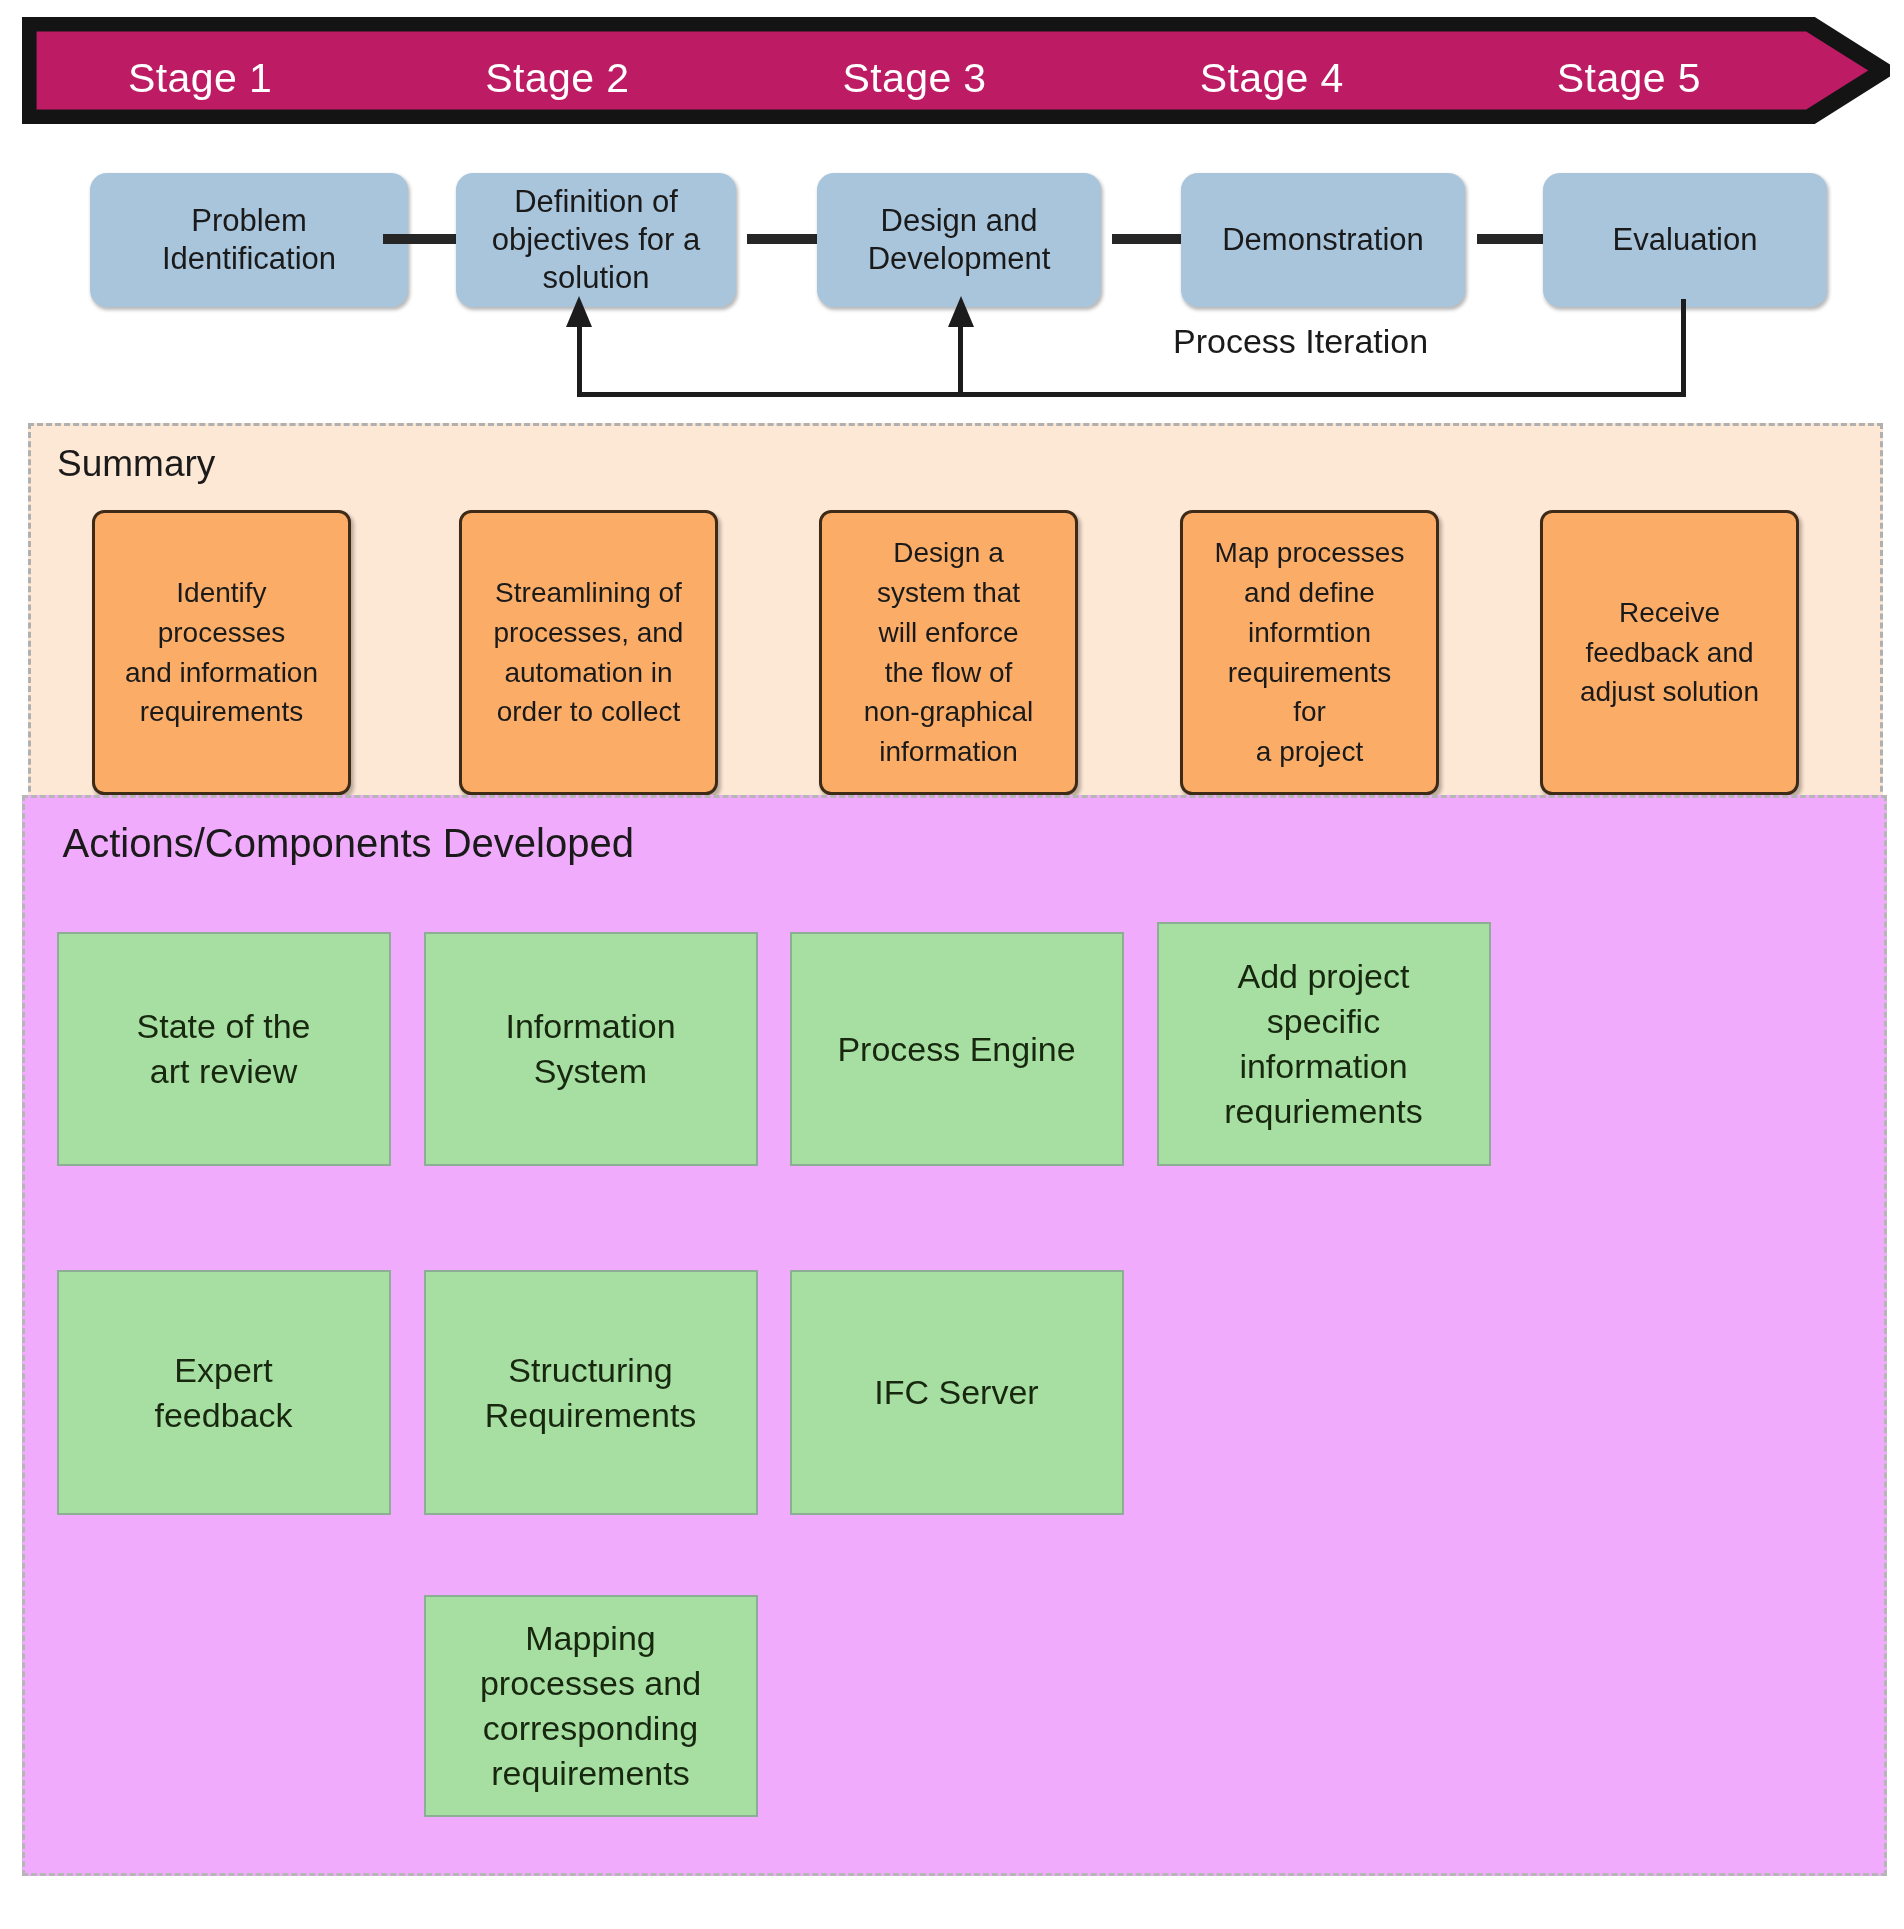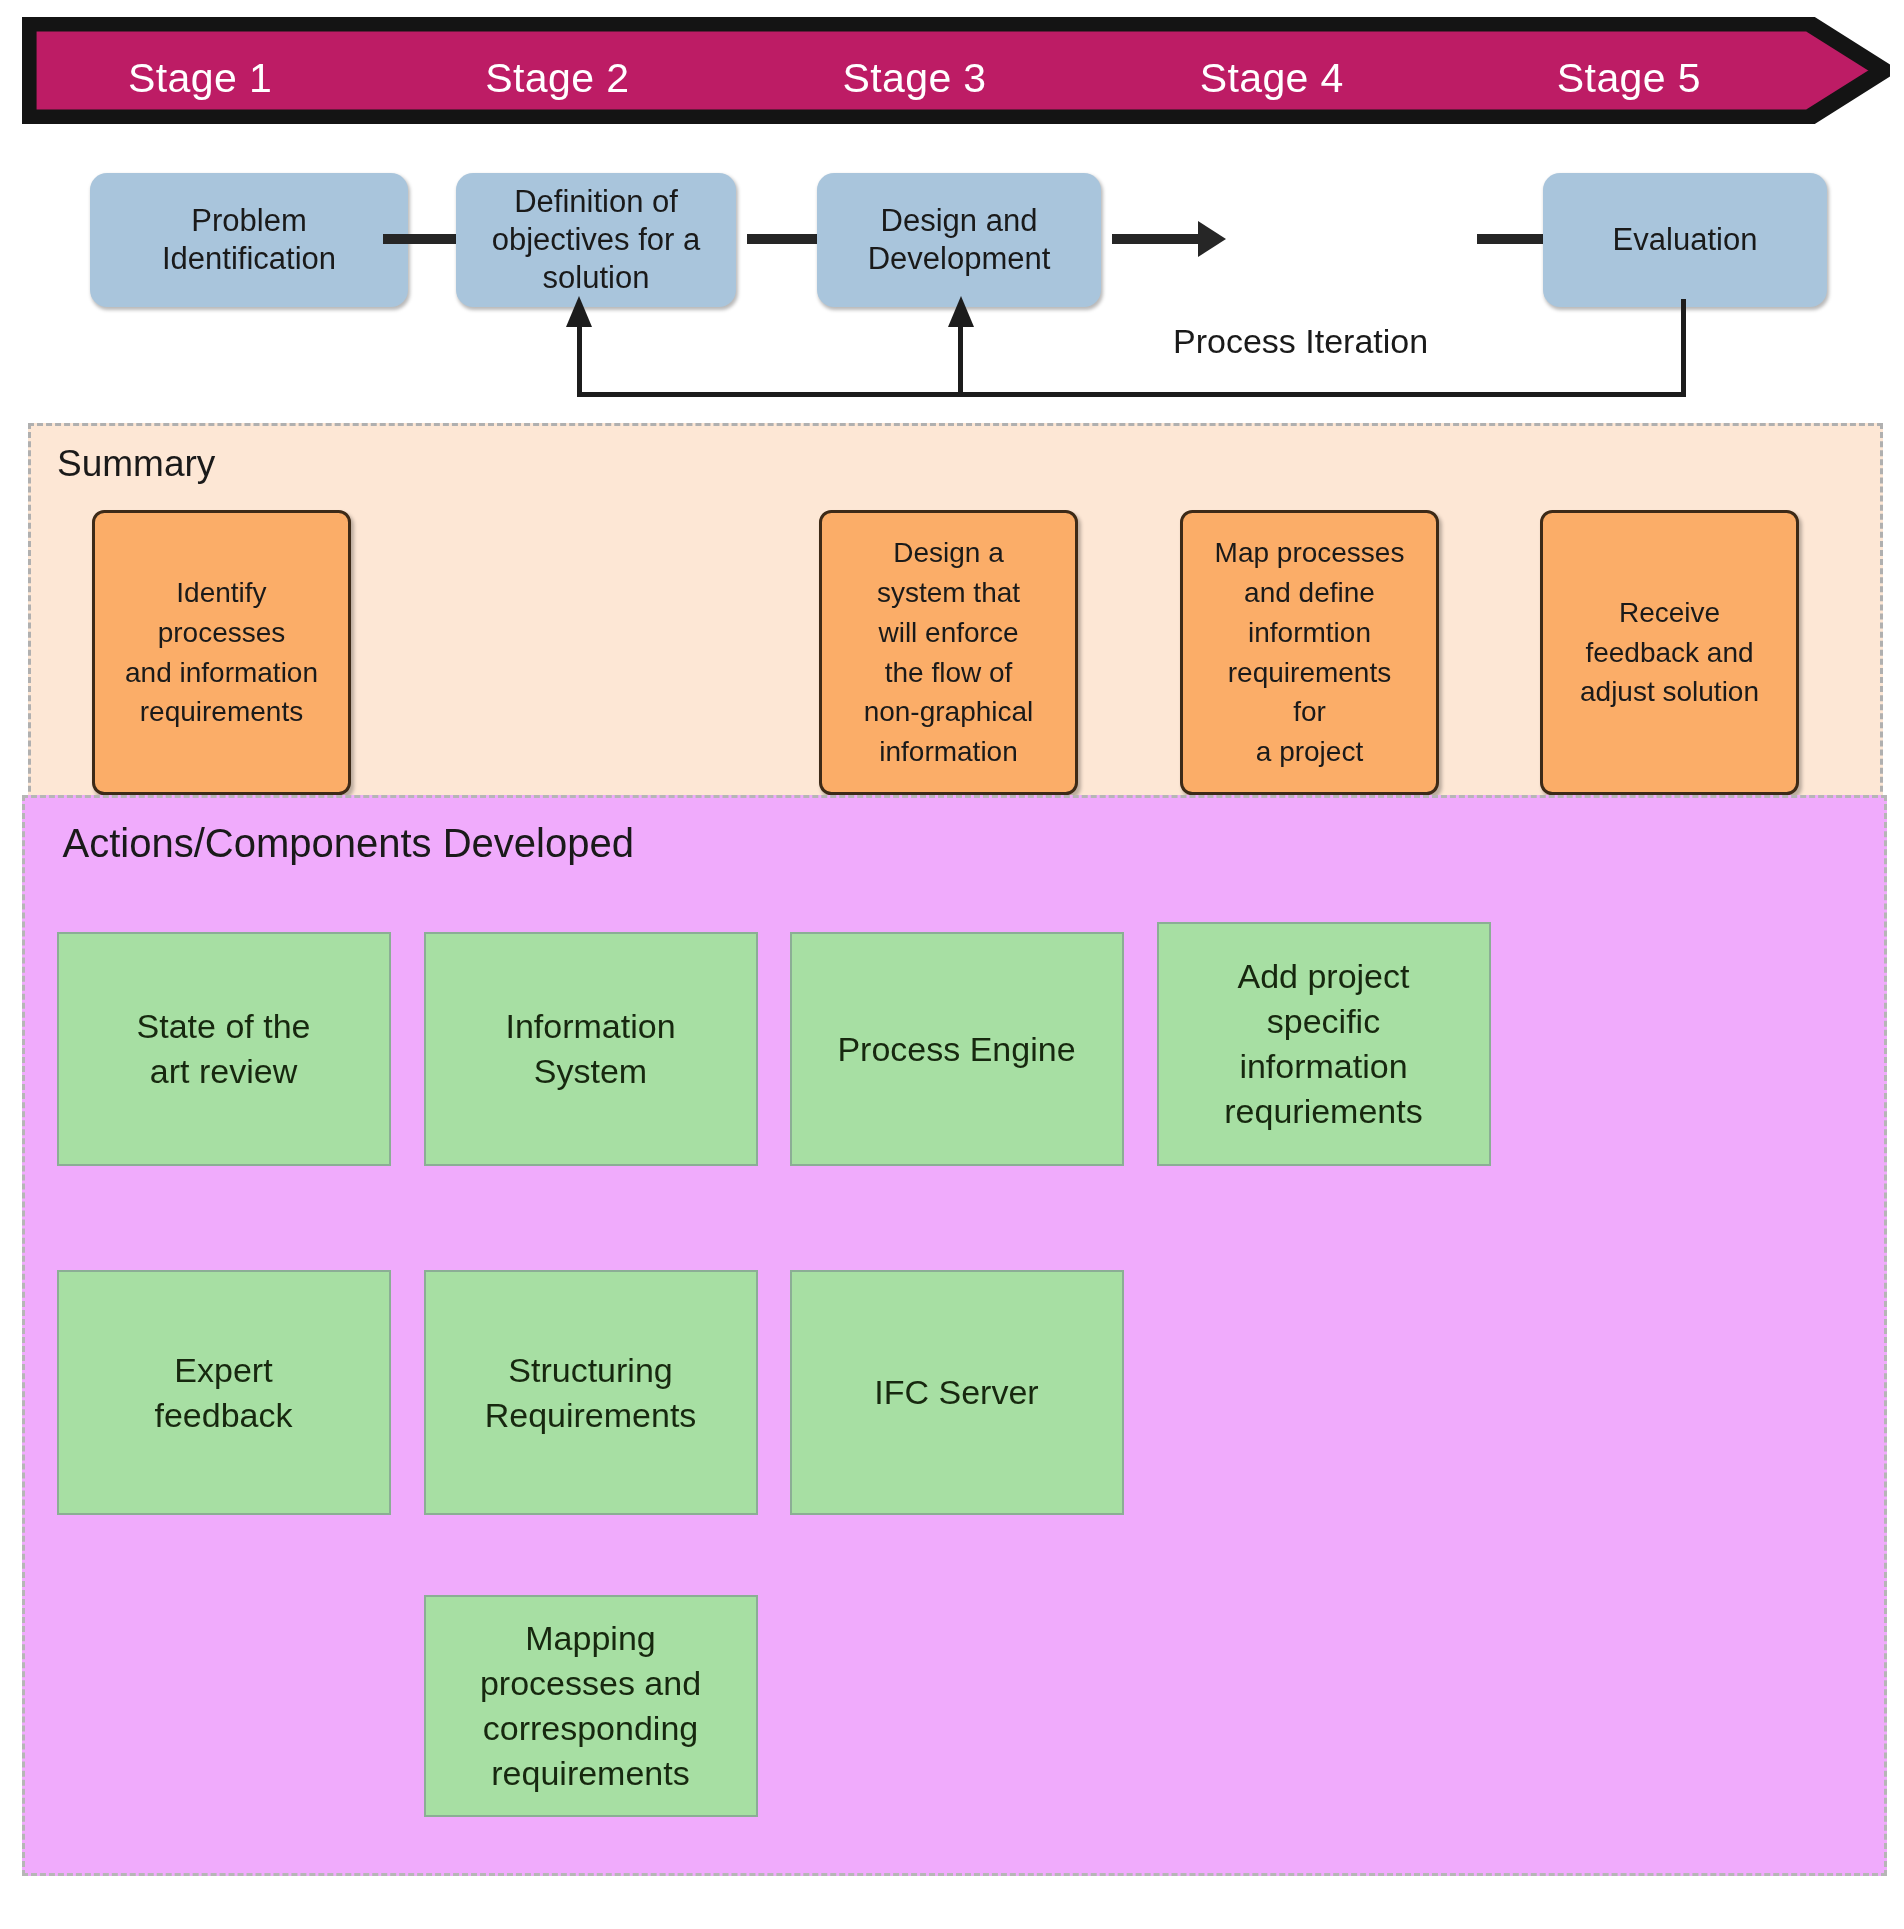--- a/index.html
+++ b/index.html
@@ -226,20 +226,21 @@
   <div class="proc-box" style="left:456px;  width:280px;">Definition of<br>objectives for a<br>solution</div>
   <div class="proc-arrow" style="left:747px; width:115px;">
     <div class="shaft" style="width:87px;"></div>
       <div class="head" style="left:86px;"></div>
   </div>
   <div class="proc-box" style="left:817px; width:284px;">Design and<br>Development</div>
   <div class="proc-arrow" style="left:1112px; width:115px;">
     <div class="shaft" style="width:87px;"></div>
       <div class="head" style="left:86px;"></div>
   </div>
+  <div class="proc-box" style="left:1181px; width:284px;">Demonstration</div>
   <div class="proc-arrow" style="left:1477px; width:115px;">
     <div class="shaft" style="width:87px;"></div>
       <div class="head" style="left:86px;"></div>
   </div>
   <div class="proc-box" style="left:1543px; width:284px;">Evaluation</div>
 </div>
 
 <div id="iteration-layer">
 
   <div class="iter-line iter-vert" style="left:1681px; top:0px;  height:97px;"></div>
@@ -251,20 +252,21 @@
 
   <div class="iter-line iter-vert" style="left:577px;  top:21.5px;  height:74px;"></div>
   <div class="iter-head" style="left:566px;  top:-3.1px;"></div>
   <div id="iteration-label">Process Iteration</div>
 </div>
 
 <div id="summary-panel">
   <div id="summary-title">Summary</div>
   <div id="summary-boxes">
     <div class="sum-box" style="left:61px;   width:259px;">Identify<br>processes<br>and information<br>requirements</div>
+    <div class="sum-box" style="left:428px;  width:259px;">Streamlining of<br>processes, and<br>automation in<br>order to collect</div>
     <div class="sum-box" style="left:788px; width:259px;">Design a<br>system that<br>will enforce<br>the flow of<br>non-graphical<br>information</div>
     <div class="sum-box" style="left:1149px; width:259px;">Map processes<br>and define<br>informtion<br>requirements<br>for<br>a project</div>
     <div class="sum-box" style="left:1509px; width:259px;">Receive<br>feedback and<br>adjust solution</div>
   </div>
 </div>
 
 <div id="actions-panel">
   <div id="actions-title">Actions/Components Developed</div>
 
   <div class="act-box" style="left:32px;   top:134px; width:334px; height:234px;">State of the<br>art review</div>

